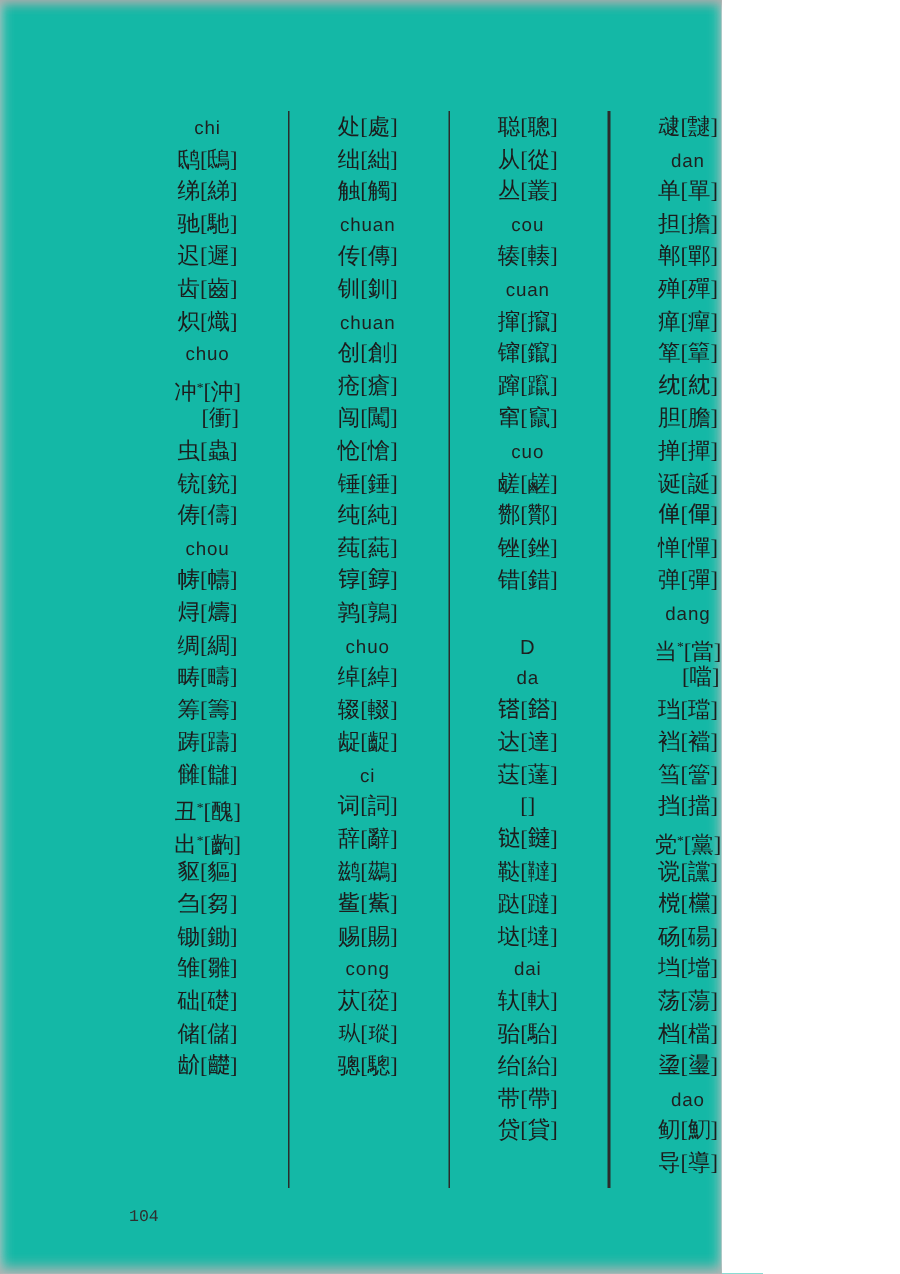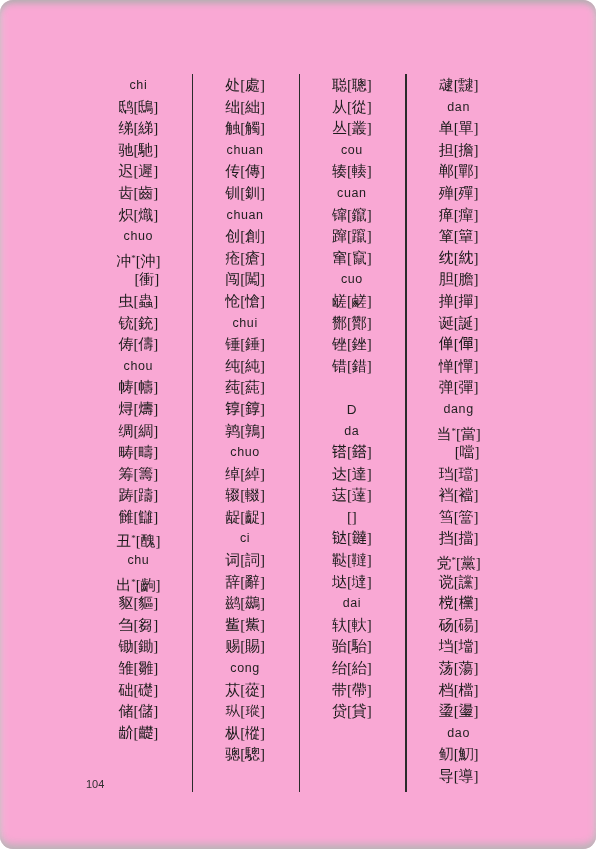--- a/index.html
+++ b/index.html
@@ -1,40 +1,39 @@
 <!DOCTYPE html>
 <html><head>
 <meta charset="utf-8">
 <style>
   html,body { margin:0; padding:0; }
   body { width:600px; height:849px; font-family:"Liberation Serif", serif; }
   .sheet {
-    position:relative; width:596px; height:849px;
-    background:#f9a8d4; overflow:hidden;
+    position:relative; width:481px; height:849px;
+    background:#14b8a6; overflow:hidden;
     box-shadow: inset 0 7px 7px -4px #adadad,
                 inset 0 -9px 9px -5px #b4b4b4,
                 inset 7px 0 9px -7px #d2d2d2,
                 inset -7px 0 9px -7px #cccccc;
-    border-radius: 13px;
   }
   .grid { position:absolute; left:85px; top:75px; width:427px; height:714px; display:flex; }
   .col { width:25%; display:flex; flex-direction:column; }
   .row { height:21.6px; line-height:21.6px; text-align:center;
          font-size:15px; color:#1c1c1c; white-space:nowrap; }
   .row.py, .row.sec { font-family:"Liberation Sans", sans-serif; font-size:12.5px;
          color:#1f1f1f; letter-spacing:0.6px; }
   .row.sec { font-size:13.5px; }
   .row.blank { }
   .bracket, .simp { font-family:"Liberation Serif", serif; }
   .star { font-size:9px; vertical-align:5px; letter-spacing:0; }
   .row.cont .inner { display:inline-block; padding-left:17px; }
   .sep { position:absolute; top:-1px; width:1.5px; height:718px; background:#2b2b2b; }
   .sep.s1 { left:25%; } .sep.s2 { left:50%; } .sep.s3 { left:75%; }
-  .pagenum { position:absolute; left:86px; top:778px;
-             font-family:Liberation Sans, sans-serif; font-size:11px; color:#2f2f2f; }
+  .pagenum { position:absolute; left:86px; top:806px;
+             font-family:Liberation Mono, monospace; font-size:11px; color:#2f2f2f; }
 </style>
 </head>
 <body>
 
 <div class="sheet">
   <div class="grid">
     <div class="col">
         <div class="row py">chi</div>
         <div class="row pair"><span class="simp">鸱</span><span class="bracket">[鴟]</span></div>
         <div class="row pair"><span class="simp">绨</span><span class="bracket">[綈]</span></div>
@@ -50,21 +49,20 @@
         <div class="row pair"><span class="simp">俦</span><span class="bracket">[儔]</span></div>
         <div class="row py">chou</div>
         <div class="row pair"><span class="simp">帱</span><span class="bracket">[幬]</span></div>
         <div class="row pair"><span class="simp">𬊈</span><span class="bracket">[燽]</span></div>
         <div class="row pair"><span class="simp">绸</span><span class="bracket">[綢]</span></div>
         <div class="row pair"><span class="simp">畴</span><span class="bracket">[疇]</span></div>
         <div class="row pair"><span class="simp">筹</span><span class="bracket">[籌]</span></div>
         <div class="row pair"><span class="simp">踌</span><span class="bracket">[躊]</span></div>
         <div class="row pair"><span class="simp">雠</span><span class="bracket">[讎]</span></div>
         <div class="row pair"><span class="simp">丑</span><span class="star">*</span><span class="bracket">[醜]</span></div>
-        <div class="row py">chu</div>
         <div class="row pair"><span class="simp">出</span><span class="star">*</span><span class="bracket">[齣]</span></div>
         <div class="row pair"><span class="simp">䝙</span><span class="bracket">[貙]</span></div>
         <div class="row pair"><span class="simp">刍</span><span class="bracket">[芻]</span></div>
         <div class="row pair"><span class="simp">锄</span><span class="bracket">[鋤]</span></div>
         <div class="row pair"><span class="simp">雏</span><span class="bracket">[雛]</span></div>
         <div class="row pair"><span class="simp">础</span><span class="bracket">[礎]</span></div>
         <div class="row pair"><span class="simp">储</span><span class="bracket">[儲]</span></div>
         <div class="row pair"><span class="simp">𬹼</span><span class="bracket">[齼]</span></div>
       </div>
     <div class="col">
@@ -72,66 +70,66 @@
         <div class="row pair"><span class="simp">绌</span><span class="bracket">[絀]</span></div>
         <div class="row pair"><span class="simp">触</span><span class="bracket">[觸]</span></div>
         <div class="row py">chuan</div>
         <div class="row pair"><span class="simp">传</span><span class="bracket">[傳]</span></div>
         <div class="row pair"><span class="simp">钏</span><span class="bracket">[釧]</span></div>
         <div class="row py">chuan</div>
         <div class="row pair"><span class="simp">创</span><span class="bracket">[創]</span></div>
         <div class="row pair"><span class="simp">疮</span><span class="bracket">[瘡]</span></div>
         <div class="row pair"><span class="simp">闯</span><span class="bracket">[闖]</span></div>
         <div class="row pair"><span class="simp">怆</span><span class="bracket">[愴]</span></div>
-        <div class="row py">chui</div>
         <div class="row pair"><span class="simp">锤</span><span class="bracket">[錘]</span></div>
         <div class="row pair"><span class="simp">纯</span><span class="bracket">[純]</span></div>
         <div class="row pair"><span class="simp">莼</span><span class="bracket">[蒓]</span></div>
         <div class="row pair"><span class="simp">𬭚</span><span class="bracket">[錞]</span></div>
         <div class="row pair"><span class="simp">鹑</span><span class="bracket">[鶉]</span></div>
         <div class="row py">chuo</div>
         <div class="row pair"><span class="simp">绰</span><span class="bracket">[綽]</span></div>
         <div class="row pair"><span class="simp">辍</span><span class="bracket">[輟]</span></div>
         <div class="row pair"><span class="simp">龊</span><span class="bracket">[齪]</span></div>
         <div class="row py">ci</div>
         <div class="row pair"><span class="simp">词</span><span class="bracket">[詞]</span></div>
         <div class="row pair"><span class="simp">辞</span><span class="bracket">[辭]</span></div>
         <div class="row pair"><span class="simp">鹚</span><span class="bracket">[鷀]</span></div>
         <div class="row pair"><span class="simp">𫚖</span><span class="bracket">[鮆]</span></div>
         <div class="row pair"><span class="simp">赐</span><span class="bracket">[賜]</span></div>
         <div class="row py">cong</div>
         <div class="row pair"><span class="simp">苁</span><span class="bracket">[蓯]</span></div>
         <div class="row pair"><span class="simp">𪻐</span><span class="bracket">[瑽]</span></div>
-        <div class="row pair"><span class="simp">枞</span><span class="bracket">[樅]</span></div>
         <div class="row pair"><span class="simp">骢</span><span class="bracket">[驄]</span></div>
       </div>
     <div class="col">
         <div class="row pair"><span class="simp">聪</span><span class="bracket">[聰]</span></div>
         <div class="row pair"><span class="simp">从</span><span class="bracket">[從]</span></div>
         <div class="row pair"><span class="simp">丛</span><span class="bracket">[叢]</span></div>
         <div class="row py">cou</div>
         <div class="row pair"><span class="simp">辏</span><span class="bracket">[輳]</span></div>
         <div class="row py">cuan</div>
+        <div class="row pair"><span class="simp">撺</span><span class="bracket">[攛]</span></div>
         <div class="row pair"><span class="simp">镩</span><span class="bracket">[鑹]</span></div>
         <div class="row pair"><span class="simp">蹿</span><span class="bracket">[躥]</span></div>
         <div class="row pair"><span class="simp">窜</span><span class="bracket">[竄]</span></div>
         <div class="row py">cuo</div>
         <div class="row pair"><span class="simp">鹾</span><span class="bracket">[鹺]</span></div>
         <div class="row pair"><span class="simp">酂</span><span class="bracket">[酇]</span></div>
         <div class="row pair"><span class="simp">锉</span><span class="bracket">[銼]</span></div>
         <div class="row pair"><span class="simp">错</span><span class="bracket">[錯]</span></div>
         <div class="row blank"></div>
         <div class="row sec">D</div>
         <div class="row py">da</div>
         <div class="row pair"><span class="simp">𨱏</span><span class="bracket">[鎝]</span></div>
         <div class="row pair"><span class="simp">达</span><span class="bracket">[達]</span></div>
         <div class="row pair"><span class="simp">荙</span><span class="bracket">[薘]</span></div>
         <div class="row pair"><span class="simp">𥐟</span><span class="bracket">[䃮]</span></div>
         <div class="row pair"><span class="simp">𫟼</span><span class="bracket">[鐽]</span></div>
         <div class="row pair"><span class="simp">鞑</span><span class="bracket">[韃]</span></div>
+        <div class="row pair"><span class="simp">跶</span><span class="bracket">[躂]</span></div>
         <div class="row pair"><span class="simp">垯</span><span class="bracket">[墶]</span></div>
         <div class="row py">dai</div>
         <div class="row pair"><span class="simp">轪</span><span class="bracket">[軑]</span></div>
         <div class="row pair"><span class="simp">骀</span><span class="bracket">[駘]</span></div>
         <div class="row pair"><span class="simp">绐</span><span class="bracket">[紿]</span></div>
         <div class="row pair"><span class="simp">带</span><span class="bracket">[帶]</span></div>
         <div class="row pair"><span class="simp">贷</span><span class="bracket">[貸]</span></div>
       </div>
     <div class="col">
         <div class="row pair"><span class="simp">叇</span><span class="bracket">[靆]</span></div>

